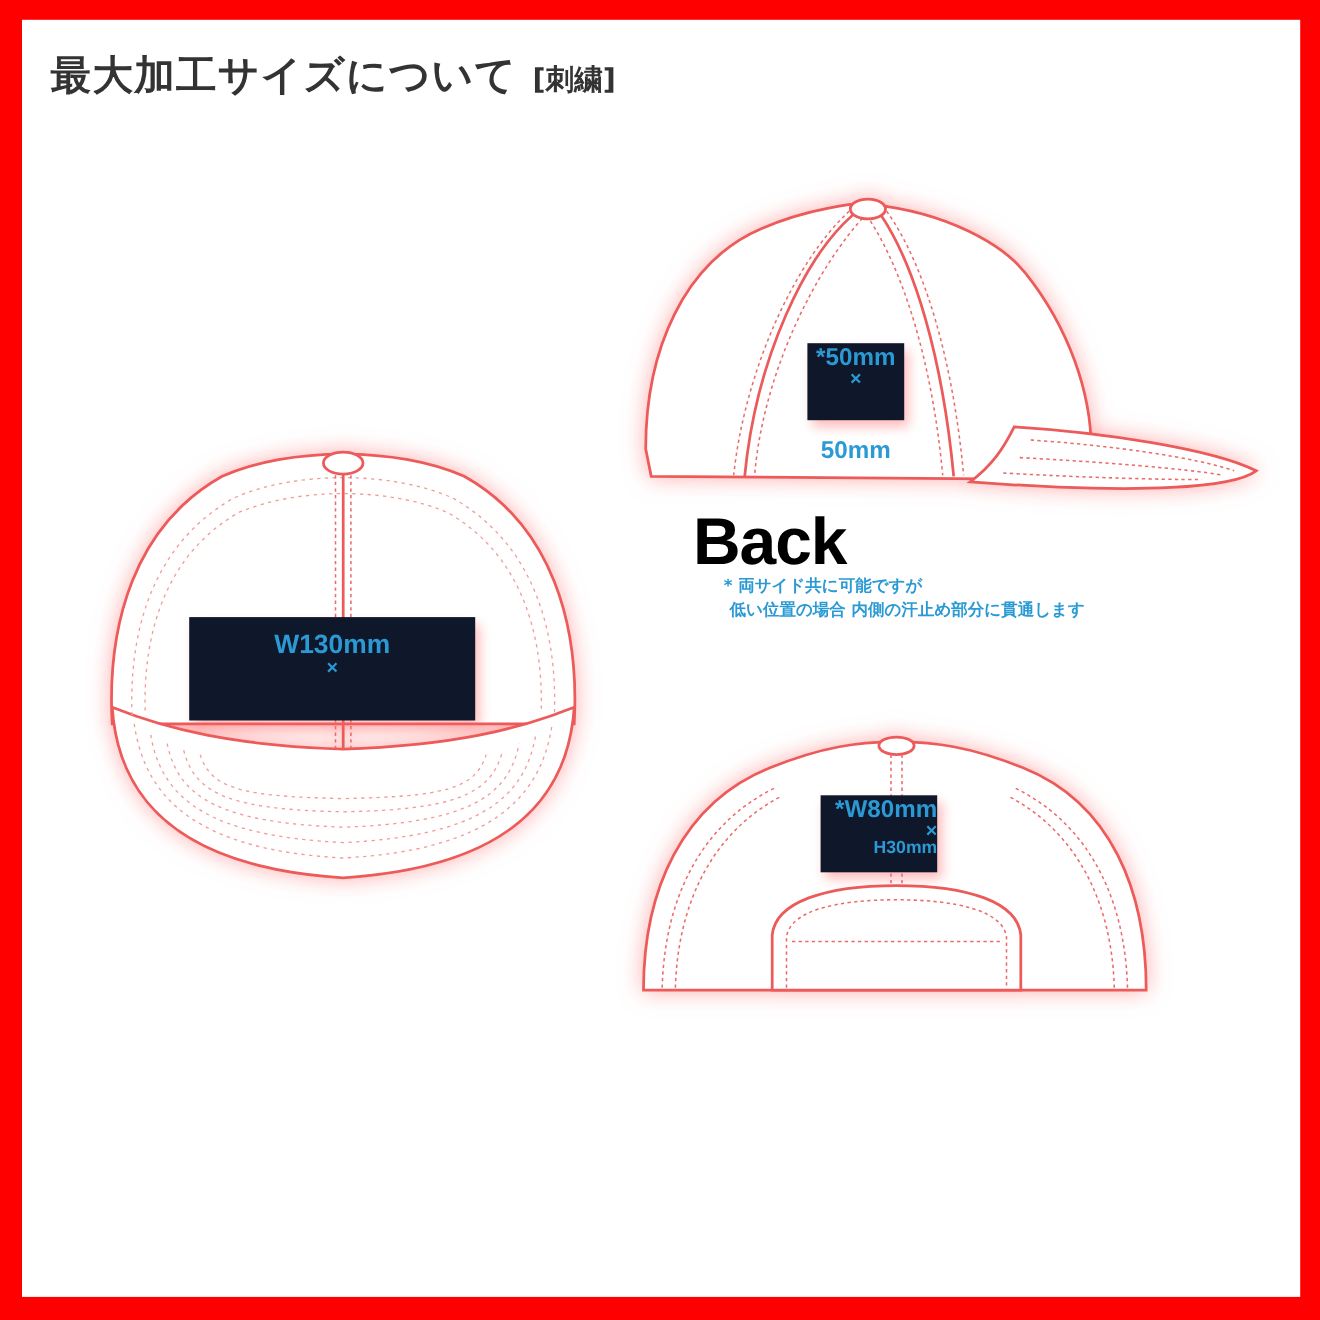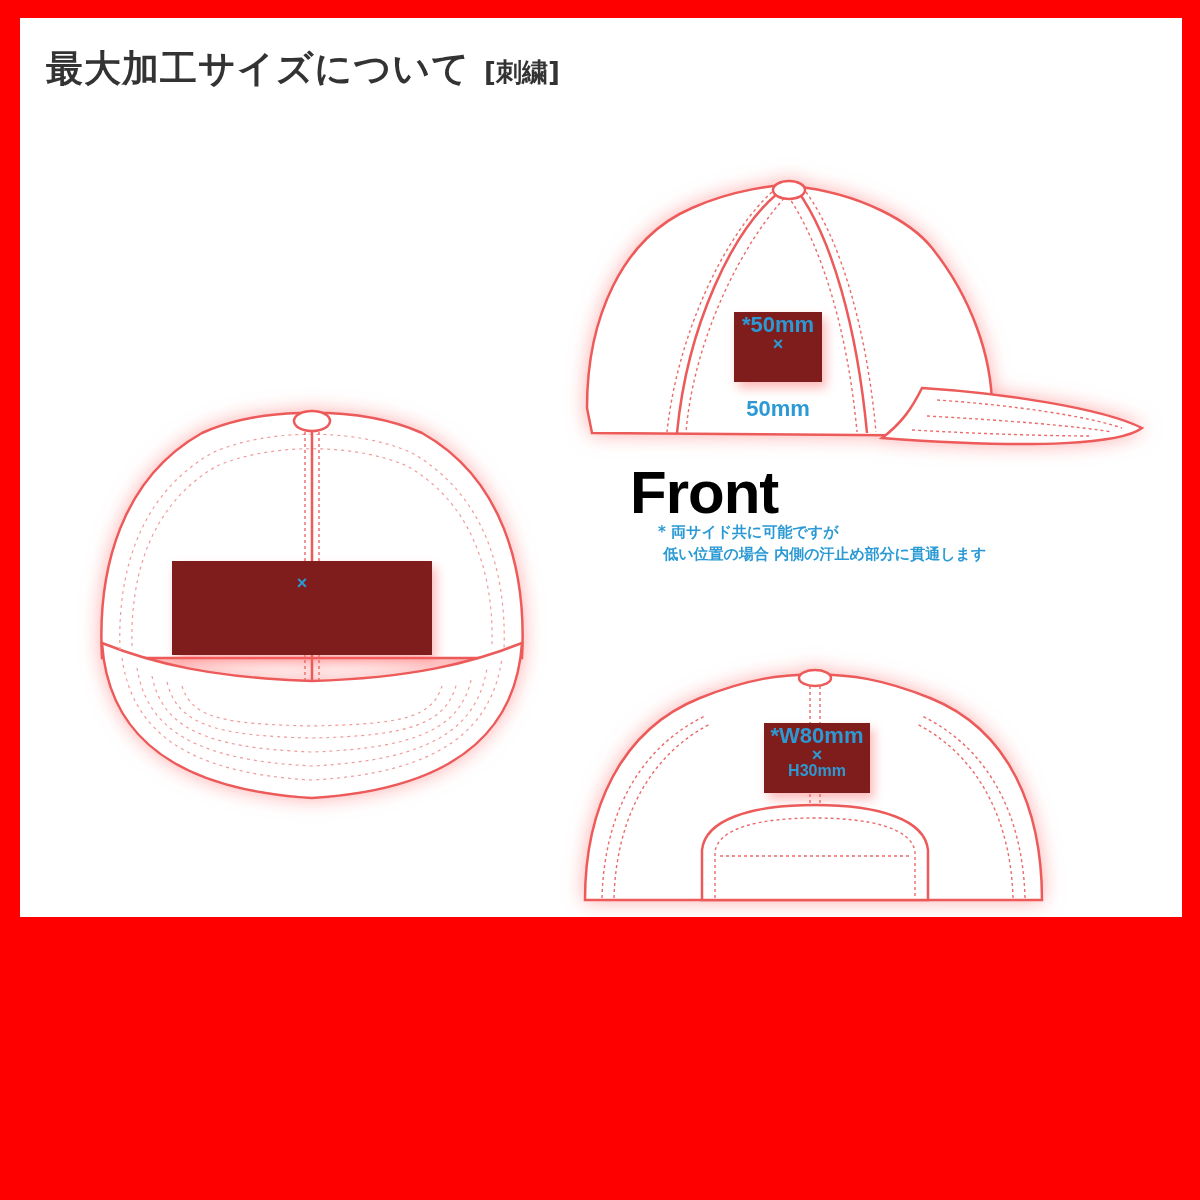--- a/index.html
+++ b/index.html
@@ -2,36 +2,36 @@
 <html><head>
 <meta charset="utf-8">
 <style>
   html, body { margin: 0; padding: 0; }
   body {
     width: 1200px; height: 1200px; position: relative; overflow: hidden;
     background: #ff0000;
     font-family: "Liberation Sans", "DejaVu Sans", sans-serif;
   }
   .canvas {
-    position: absolute; left: 20px; top: 18px; width: 1162px; height: 899px;
+    position: absolute; left: 20px; top: 18px; width: 1162px; height: 1161px;
     background: #ffffff; overflow: hidden;
   }
   .title {
     position: absolute; left: 26px; top: 26px;
     font-size: 37px; font-weight: bold; color: #333333; letter-spacing: 1px;
     font-family: "DejaVu Sans", "Liberation Sans", sans-serif;
   }
   .title .sub { font-size: 26px; margin-left: 14px; letter-spacing: 0; }
   svg.cap { position: absolute; overflow: visible; }
   .cap-line { fill: #ffffff; stroke: #ec5a5a; stroke-width: 2.5; }
   .cap-stitch { fill: none; stroke: #ec6a6a; stroke-width: 1.4; stroke-dasharray: 3 3; }
   .cap-stitch-l { fill: none; stroke: #f19b9b; stroke-width: 1.2; stroke-dasharray: 3 4; }
   .glow { filter: drop-shadow(0 0 10px rgba(255,110,110,0.55)); }
   .dim-box {
-    position: absolute; background: #7f1d1d; text-align: center;
+    position: absolute; background: #0f172a; text-align: center;
     color: #2b9ad4; font-weight: bold; line-height: 1;
     box-shadow: 4px 6px 10px rgba(255,100,100,0.45);
   }
   .dim-box span { display: block; }
   .dim-box .x { font-size: 18px; line-height: 0.9; }
   .view-label {
     position: absolute; font-weight: bold; color: #000000; font-size: 60px;
     letter-spacing: -1px;
   }
   .note {
@@ -62,20 +62,21 @@
     <path class="cap-stitch-l" d="M90,298 C100,330 130,336 220,338 C310,336 340,330 350,298"></path>
 
     <path class="cap-stitch-l" d="M28,262 C25,180 50,105 120,65 C175,40 265,40 320,65 C390,105 415,180 412,262"></path>
     <path class="cap-stitch-l" d="M40,258 C38,185 60,115 125,78 C178,55 262,55 315,78 C380,115 402,185 400,258"></path>
     <line class="cap-line" x1="220" y1="30" x2="220" y2="293"></line>
     <line class="cap-stitch" x1="213" y1="32" x2="213" y2="292"></line>
     <line class="cap-stitch" x1="227" y1="32" x2="227" y2="292"></line>
     <ellipse class="cap-line" cx="220" cy="33" rx="18" ry="10"></ellipse>
   </svg>
   <div class="dim-box" style="left:152px; top:543px; width:260px; height:94px; padding-top:14px; box-sizing:border-box;">
+    <span style="font-size:24px;">W130mm</span>
     <span class="x">×</span>
   </div>
 
   <svg class="cap glow" style="left:562px; top:150px;" width="580" height="290" viewBox="0 0 580 290">
     <path class="cap-line" d="M5,240 C5,150 40,70 110,40 C150,22 200,15 210,18 C280,25 330,55 350,80 C390,130 410,190 410,240 L400,268 L10,265 Z"></path>
     <path class="cap-line" d="M340,220 C420,225 520,240 560,260 C540,275 460,282 300,270 C320,255 330,240 340,220 Z"></path>
     <path class="cap-stitch" d="M355,232 C430,237 505,248 540,260"></path>
     <path class="cap-stitch" d="M345,248 C420,252 495,258 530,264"></path>
     <path class="cap-stitch" d="M330,262 C400,266 470,268 510,268"></path>
     <path class="cap-line" fill="none" d="M200,22 C150,60 105,160 95,265" style="fill:none"></path>
@@ -84,36 +85,36 @@
     <path class="cap-line" d="M215,22 C250,70 275,160 285,265" style="fill:none"></path>
     <path class="cap-stitch" d="M224,24 C260,74 285,165 294,264"></path>
     <path class="cap-stitch" d="M206,28 C240,78 266,165 275,264"></path>
     <ellipse class="cap-line" cx="207" cy="22" rx="16" ry="9"></ellipse>
   </svg>
   <div class="dim-box" style="left:714px; top:294px; width:88px; height:70px; padding-top:2px; box-sizing:border-box;">
     <span style="font-size:22px;">*50mm</span>
     <span class="x">×</span>
     <span style="font-size:22px;margin-top:46px;">50mm</span>
   </div>
-  <div class="view-label" style="left:610px; top:440px;">Front</div>
+  <div class="view-label" style="left:610px; top:440px;">Back</div>
   <div class="note" style="left:610px; top:503px;">* 両サイド共に可能ですが
  低い位置の場合 内側の汗止め部分に貫通します</div>
 
   <svg class="cap glow" style="left:560px; top:642px;" width="470" height="250" viewBox="0 0 470 250">
     <path class="cap-line" d="M5,240 C5,150 40,70 120,38 C170,18 200,15 235,14 C270,15 300,18 350,38 C430,70 462,150 462,240 Z"></path>
     <path class="cap-stitch" d="M22,238 C24,160 55,90 125,56"></path>
     <path class="cap-stitch" d="M34,238 C36,165 65,98 130,64"></path>
     <path class="cap-stitch" d="M445,238 C443,160 412,90 342,56"></path>
     <path class="cap-stitch" d="M433,238 C431,165 402,98 337,64"></path>
     <path class="cap-line" d="M122,240 L122,190 C125,160 170,145 235,145 C300,145 345,160 348,190 L348,240 Z"></path>
     <path class="cap-stitch" d="M135,238 L135,192 C138,168 180,158 235,158 C290,158 332,168 335,192 L335,238"></path>
     <line class="cap-stitch" x1="140" y1="196" x2="330" y2="196"></line>
     <line class="cap-stitch" x1="230" y1="20" x2="230" y2="145"></line>
     <line class="cap-stitch" x1="240" y1="20" x2="240" y2="145"></line>
     <ellipse class="cap-line" cx="235" cy="18" rx="16" ry="8"></ellipse>
   </svg>
-  <div class="dim-box" style="left:744px; top:705px; width:106px; height:70px; padding-top:2px; box-sizing:border-box;">
+  <div class="dim-box" style="left:726px; top:705px; width:106px; height:70px; padding-top:2px; box-sizing:border-box;text-align:right;">
     <span style="font-size:22px;">*W80mm</span>
     <span class="x">×</span>
     <span style="font-size:16px;">H30mm</span>
   </div>
 
 </div>
 
 </body></html>

